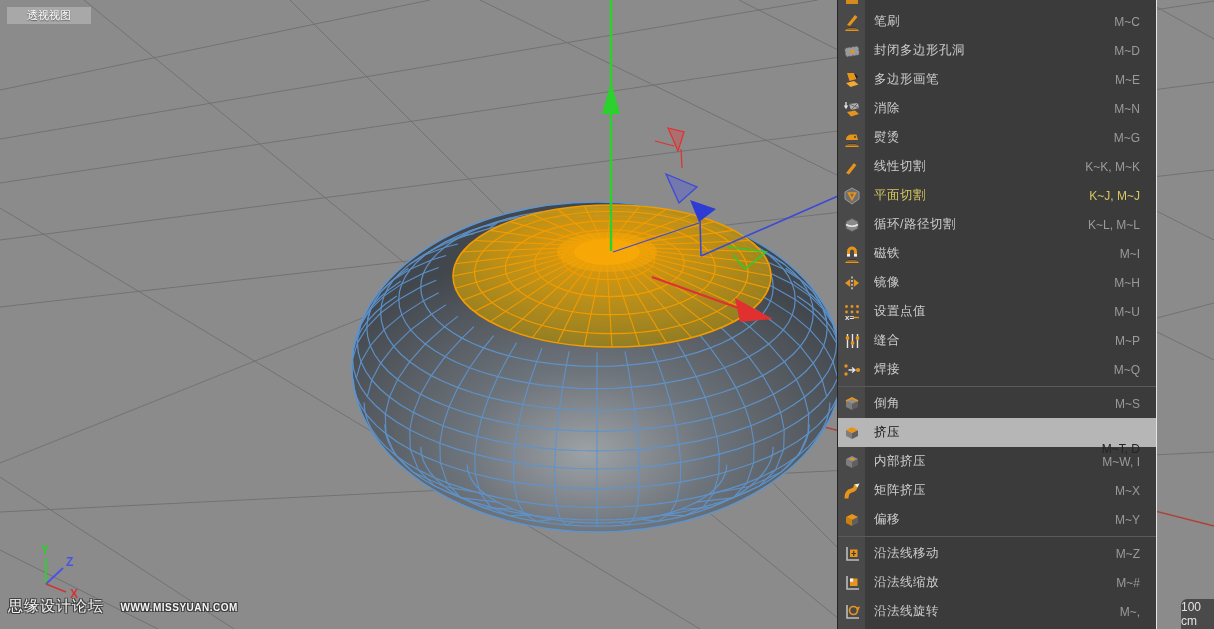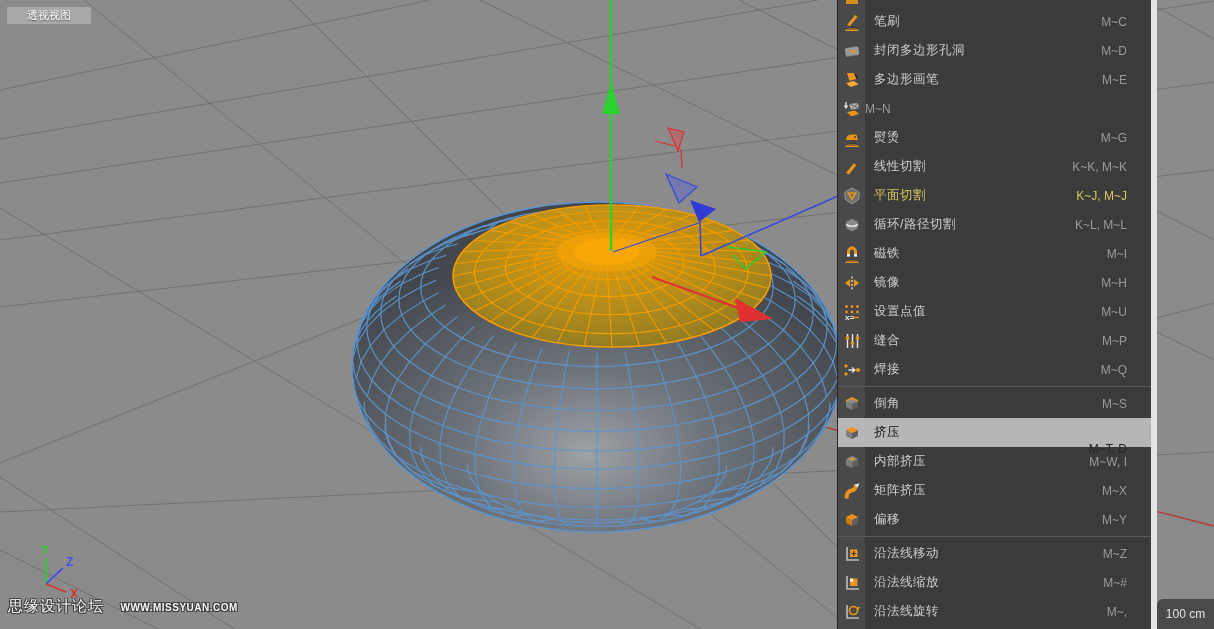--- a/index.html
+++ b/index.html
@@ -15,38 +15,38 @@
     padding:1px 20px; font-size:11px; color:#ffffff;
     background:rgba(215,215,215,0.38); text-shadow:0 1px 1px rgba(40,40,40,.7);
   }
   .watermark{
     position:absolute; left:8px; top:597px; z-index:3; color:#f6f6f6; white-space:nowrap;
     text-shadow:1px 1px 0 #3c3c3c,-1px -1px 0 #3c3c3c,1px -1px 0 #3c3c3c,-1px 1px 0 #3c3c3c;
   }
   .watermark .wm-name{font-size:15px; font-weight:normal; letter-spacing:1px;}
   .watermark .wm-url{font-size:10px; font-weight:bold; margin-left:12px; letter-spacing:0.5px;}
   .scale-badge{
-    position:absolute; right:0; bottom:0; z-index:6; width:57px; height:30px;
+    position:absolute; right:0; bottom:0; z-index:6; width:33px; height:30px;
     background:#4a4a4a; border-radius:6px 0 0 0; color:#e2e2e2; font-size:12px;
     display:flex; align-items:center; justify-content:center;
   }
 
   
   .menu{
     position:absolute; left:837px; top:0; width:320px; height:629px; z-index:5;
     background:#3b3b3b; box-sizing:border-box;
-    border-left:1px solid #252525; border-right:6px solid #e5e5e5; overflow:hidden;
+    border-left:1px solid #252525; border-right:1px solid #e5e5e5; overflow:hidden;
   }
   .menu .gutter{position:absolute; left:0; top:0; bottom:0; width:27px; background:#494949;}
   .menu-stub{position:relative; height:7px;}
   .menu-stub .stub-ic{position:absolute; left:8px; top:0; width:12px; height:4px; background:#d78b1a;}
   .menu-row{position:relative; height:29px; display:flex; align-items:center; cursor:default;}
   .menu-row .ic{flex:0 0 27px; width:27px; display:flex; align-items:center; justify-content:center;}
   .menu-row .lbl{flex:1; padding-left:9px; font-size:12.5px; color:#cdcdcd; letter-spacing:.5px;}
-  .menu-row .sc{padding-right:24px; font-size:12px; color:#9a9a9a; white-space:nowrap;}
+  .menu-row .sc{padding-right:16px; font-size:12px; color:#9a9a9a; white-space:nowrap;}
   .menu-row.active .lbl,.menu-row.active .sc{color:#d6c75f;}
   .menu-row.hover{background:#b6b6b6;justify-content:center;}
   .menu-row.hover .lbl{color:#141414;}
   .menu-row.hover .sc{color:#242424;margin-top:32px;}
   .menu-sep{position:relative; height:5px;}
   .menu-sep::after{content:""; position:absolute; left:0; right:0; top:2px; height:1px; background:#5a5a5a;}
 </style>
 </head>
 <body>
 
@@ -260,20 +260,21 @@
       </div>
       <div class="menu-row">
         <span class="ic">
           <svg width="20" height="20" viewBox="0 0 20 20">
             <path d="M4 3 V8.5 M2.5 6.5 L4 9 L5.5 6.5" stroke="#e6e6e6" stroke-width="1.3" fill="none"></path>
             <path d="M7 5 L16 4 L17 9 L9 11 Z" fill="#b0b0b0"></path>
             <path d="M7 5 L17 9 M16 4 L9 11" stroke="#6a6a6a" stroke-width="1"></path>
             <path d="M5 13 L13 11.5 L17 15 L9 17.5 Z" fill="#e8941a"></path>
           </svg>
         </span>
+        <span class="lbl">消除</span>
         <span class="sc">M~N</span>
       </div>
       <div class="menu-row">
         <span class="ic">
           <svg width="20" height="20" viewBox="0 0 20 20">
             <path d="M4 12 Q4 6.5 10 6.5 L14.5 6.5 L16 12 Z" fill="#e8941a"></path>
             <circle cx="13" cy="9" r="0.9" fill="#3a3a3a"></circle>
             <path d="M3 19 C6 14 14 14 17 19 Z" fill="#e8941a"></path>
             <path d="M4.5 17 H15.5 M6 15.5 H14" stroke="#3a3a3a" stroke-width="1"></path>
           </svg>

